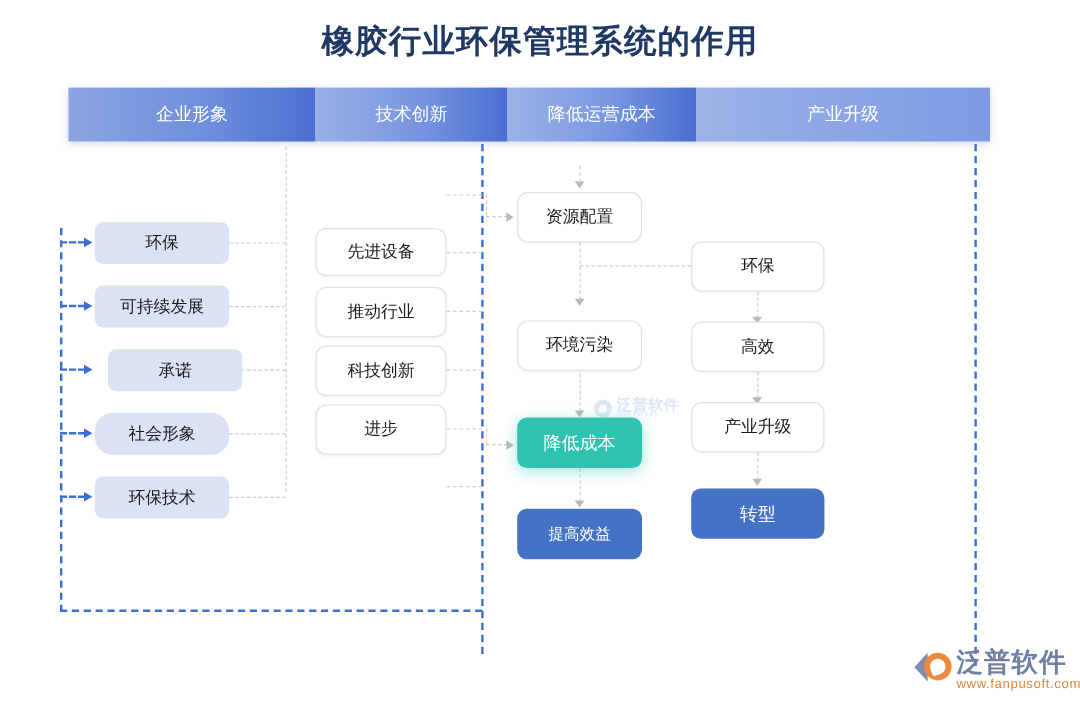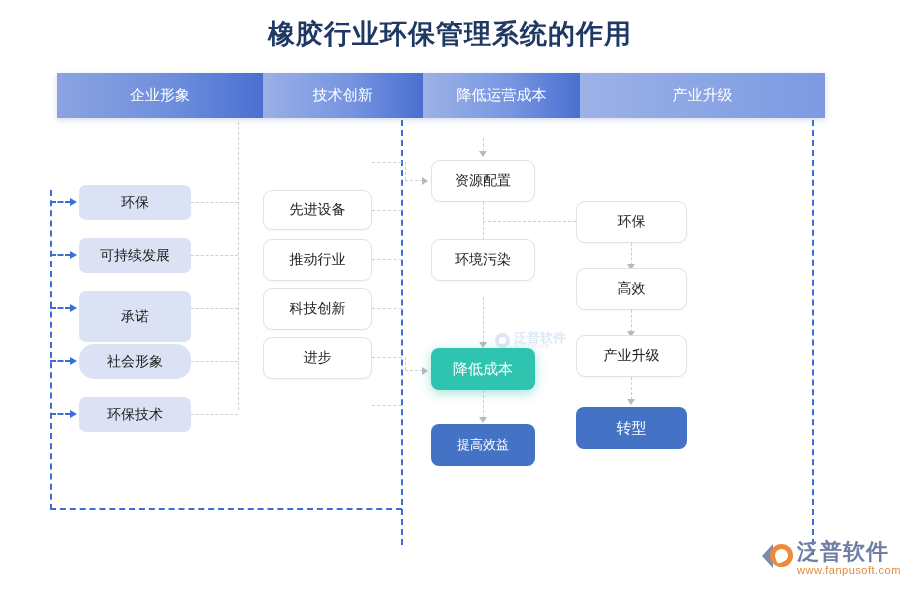--- a/index.html
+++ b/index.html
@@ -281,31 +281,31 @@
 
   <div class="ln vg" style="left:631px; top:243px; height:22px;"></div>
   <div class="arrow-gray-d" style="left:627px; top:264px;"></div>
   <div class="ln vg" style="left:631px; top:310px; height:22px;"></div>
   <div class="arrow-gray-d" style="left:627px; top:331px;"></div>
   <div class="ln vg" style="left:631px; top:377px; height:23px;"></div>
   <div class="arrow-gray-d" style="left:627px; top:399px;"></div>
 
   <div class="node node-lavender" style="left:79px; top:185px; width:112px; height:35px;">环保</div>
   <div class="node node-lavender" style="left:79px; top:238px; width:112px; height:35px;">可持续发展</div>
-  <div class="node node-lavender" style="left:79px; top:291px; width:112px; height:51px;">承诺</div>
+  <div class="node node-lavender" style="left:90px; top:291px; width:112px; height:35px;">承诺</div>
   <div class="node node-lavender" style="left:79px; top:344px; width:112px; height:35px;border-radius:15px;">社会形象</div>
   <div class="node node-lavender" style="left:79px; top:397px; width:112px; height:35px;">环保技术</div>
 
   <div class="node node-white" style="left:263px; top:190px; width:109px; height:40px;">先进设备</div>
   <div class="node node-white" style="left:263px; top:239px; width:109px; height:42px;">推动行业</div>
   <div class="node node-white" style="left:263px; top:288px; width:109px; height:42px;">科技创新</div>
   <div class="node node-white" style="left:263px; top:337px; width:109px; height:42px;">进步</div>
 
   <div class="node node-white" style="left:431px; top:160px; width:104px; height:42px;">资源配置</div>
-  <div class="node node-white" style="left:431px; top:239px; width:104px; height:42px;">环境污染</div>
+  <div class="node node-white" style="left:431px; top:267px; width:104px; height:42px;">环境污染</div>
   <div class="node node-teal" style="left:431px; top:348px; width:104px; height:42px; font-size:15px;">降低成本</div>
   <div class="node node-blue" style="left:431px; top:424px; width:104px; height:42px; font-size:13px;">提高效益</div>
 
   <div class="node node-white" style="left:576px; top:201px; width:111px; height:42px;">环保</div>
   <div class="node node-white" style="left:576px; top:268px; width:111px; height:42px;">高效</div>
   <div class="node node-white" style="left:576px; top:335px; width:111px; height:42px;">产业升级</div>
   <div class="node node-blue" style="left:576px; top:407px; width:111px; height:42px; font-size:15px;">转型</div>
 
   <div class="wm-center">
     <div class="wm-mark"></div>

